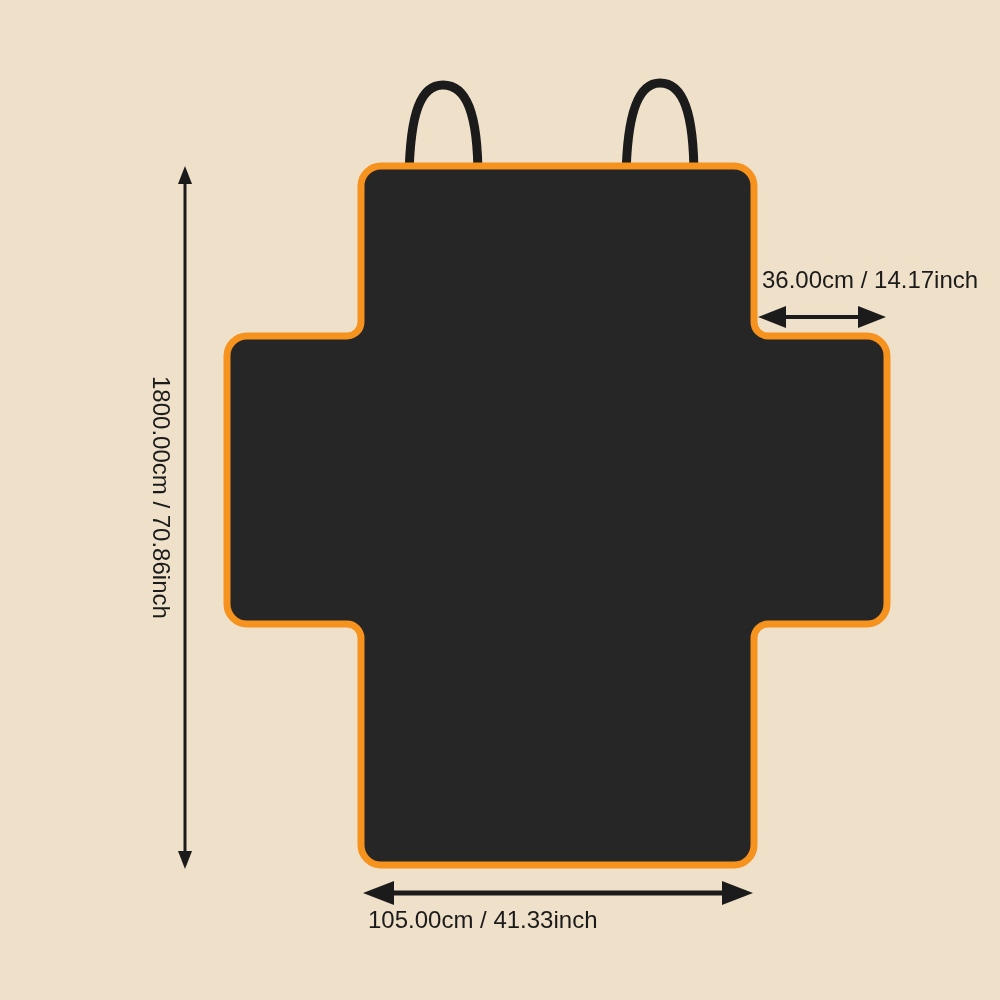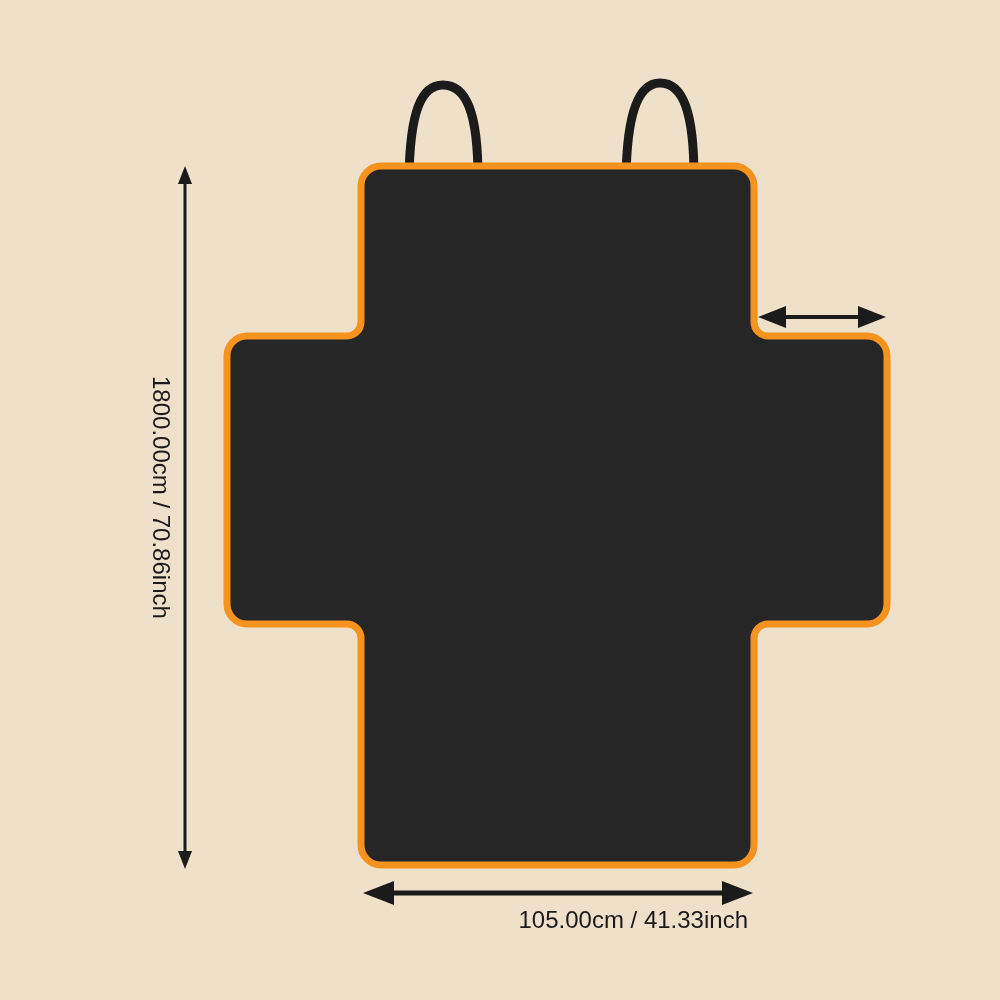--- a/index.html
+++ b/index.html
@@ -46,21 +46,21 @@
     color: var(--ink, #1B1B1B);
     font-size: 24px;
     line-height: 1.2;
     white-space: nowrap;
     letter-spacing: 0px;
   }
   .dim-label.vertical {
     writing-mode: vertical-rl;
   }
   .dim-label.centered {
-    text-align: right;
+    text-align: left;
   }
 </style>
 </head>
 <body>
 
 <div class="canvas">
 
   <svg width="1000" height="1000" viewBox="0 0 1000 1000">
 
     <path class="strap" d="M 409,178 C 410,112 421,85 443,85 C 466,85 478,112 478,178"></path>
@@ -94,16 +94,17 @@
 
     <g>
       <line class="arrow-line" x1="772" y1="317" x2="872" y2="317" stroke-width="4"></line>
       <path class="arrow-head" d="M 758,317 L 786,306 L 786,328 Z"></path>
       <path class="arrow-head" d="M 886,317 L 858,306 L 858,328 Z"></path>
     </g>
   </svg>
 
   <div class="dim-label vertical" style="left: 146px; top: 376px;">1800.00cm / 70.86inch</div>
 
+  <div class="dim-label" style="left: 762px; top: 266px;">36.00cm / 14.17inch</div>
 
   <div class="dim-label centered" style="left: 368px; top: 906px; width: 380px;">105.00cm / 41.33inch</div>
 
 </div>
 
 </body></html>

